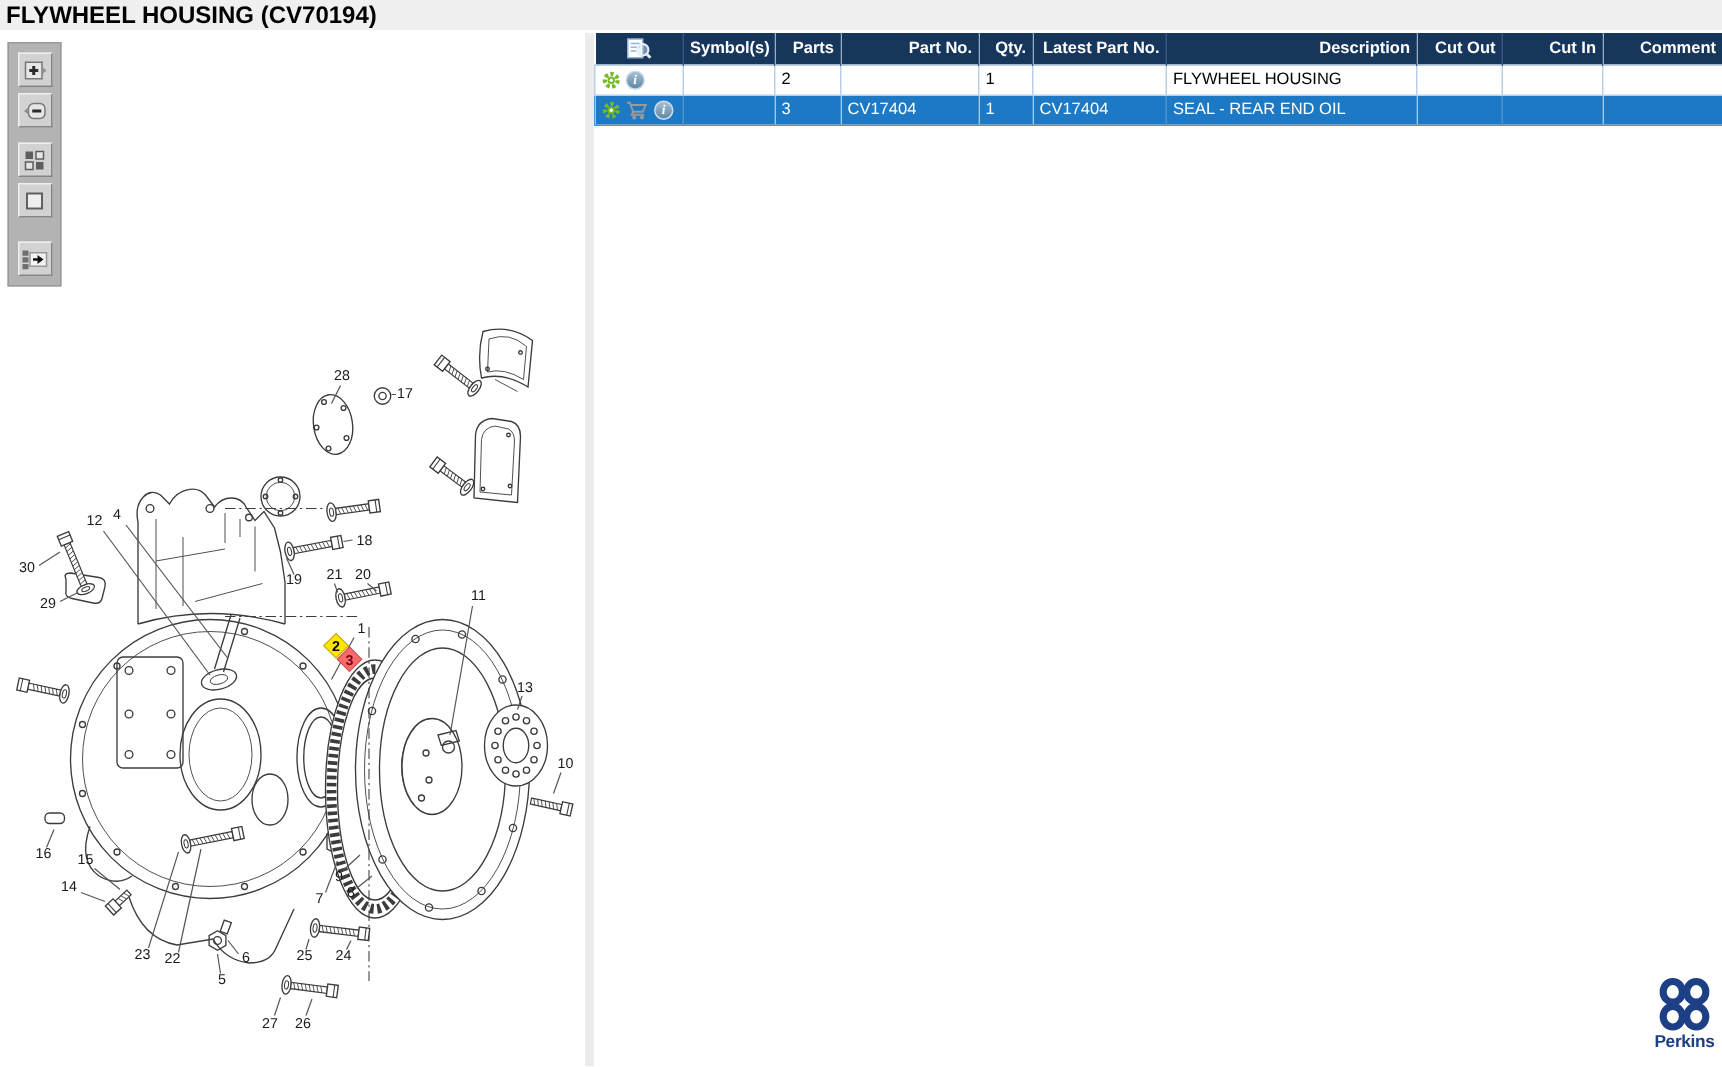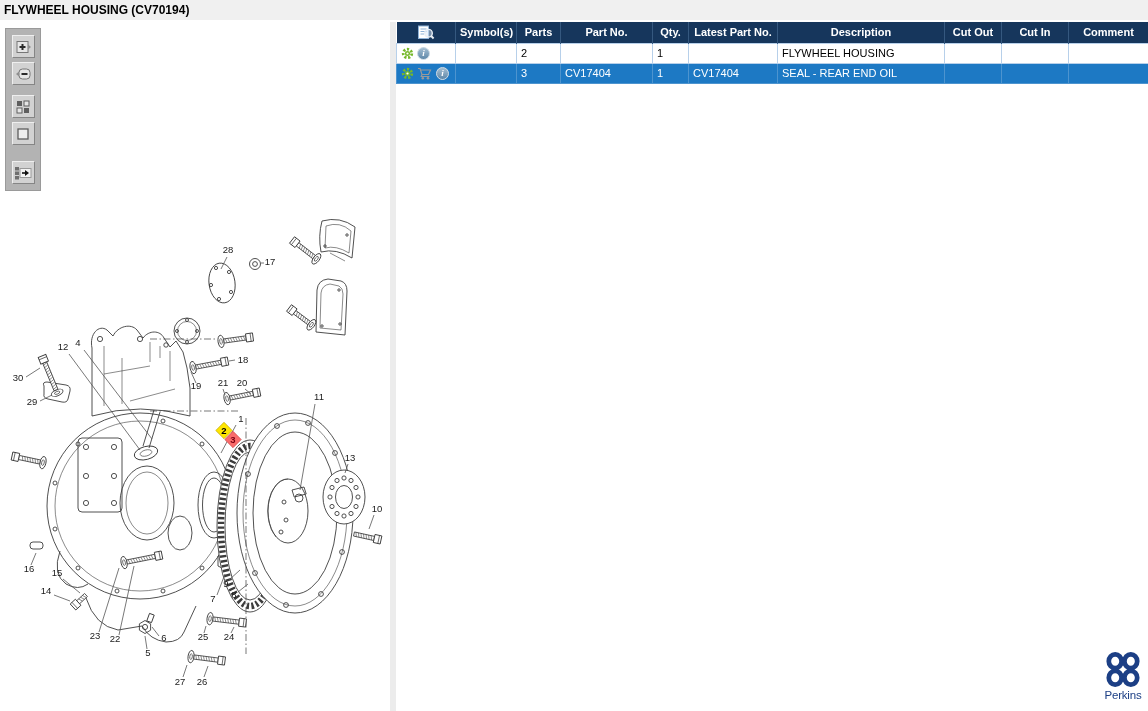--- a/index.html
+++ b/index.html
@@ -6,21 +6,21 @@
   html,body { width:1148px; height:711px; }
   body {
     position: relative;
     background: #fff;
     font-family: "Liberation Sans", sans-serif;
     overflow: hidden;
   }
   .titlebar {
     position:absolute; left:0; top:0; width:1148px; height:20px;
     background: var(--title-bar-bg,#f0f0f0);
-    font-size:12px; font-weight:bold; color:#000;
+    font-size:16px; font-weight:bold; color:#000;
     line-height:21px; padding-left:4px;
   }
   .vdivider {
     position:absolute; left:390px; top:22px; width:6px; height:689px;
     background:#ececec;
   }
   
   .toolbar {
     position:absolute; left:5px; top:28px; width:36px; height:163px;
     background: var(--toolbar-bg,#b3b3b3);
@@ -38,21 +38,21 @@
   .tb-gap { margin-top:6px; }
   .tb-last { margin-top:auto; }
   
   .parts-table {
     position:absolute; left:396px; top:22px; width:752px;
     border-collapse:collapse; table-layout:fixed;
     font-size:11px; color:#000;
   }
   .parts-table th {
     background: var(--header-bg,#16365c); color:#fff;
-    font-weight:bold; text-align:center;
+    font-weight:bold; text-align:right;
     padding:3px 4px; height:21px;
     border-right:1px solid #35587f;
     white-space:nowrap; overflow:hidden;
   }
   .parts-table th:last-child { border-right:1px solid #16365c;margin-top:16px; }
   .parts-table th.hdr-icon-cell { text-align:center; padding:1px; }
   .parts-table td {
     border:1px solid var(--row-border,#b7d0ea);
     padding:2px 4px; height:20px;
     white-space:nowrap; overflow:hidden;
@@ -76,21 +76,21 @@
   g.lines * { fill:none; stroke:#3c3c3c; stroke-width:0.9; }
   g.lines .thin { stroke-width:0.6; }
   g.lines .dashdot { stroke-dasharray:7 2.5 1.5 2.5; stroke-width:0.7; }
   g.lines .teeth { stroke-width:6.5; stroke-dasharray:2.4 2.4; }
   
   .brand {
     position:absolute; left:1100px; top:651px; width:46px;
     display:flex; flex-direction:column; align-items:center;
   }
   .brand-text {
-    font-size:11.5px; font-weight:normal; letter-spacing:-0.2px;
+    font-size:11.5px; font-weight:bold; letter-spacing:-0.2px;
     color: var(--perkins-blue,#1c3f85); margin-top:1px;
   }
 </style>
 </head>
 <body>
 
 <div class="titlebar">FLYWHEEL HOUSING (CV70194)</div>
 <div class="vdivider"></div>
 
 <div class="toolbar">

